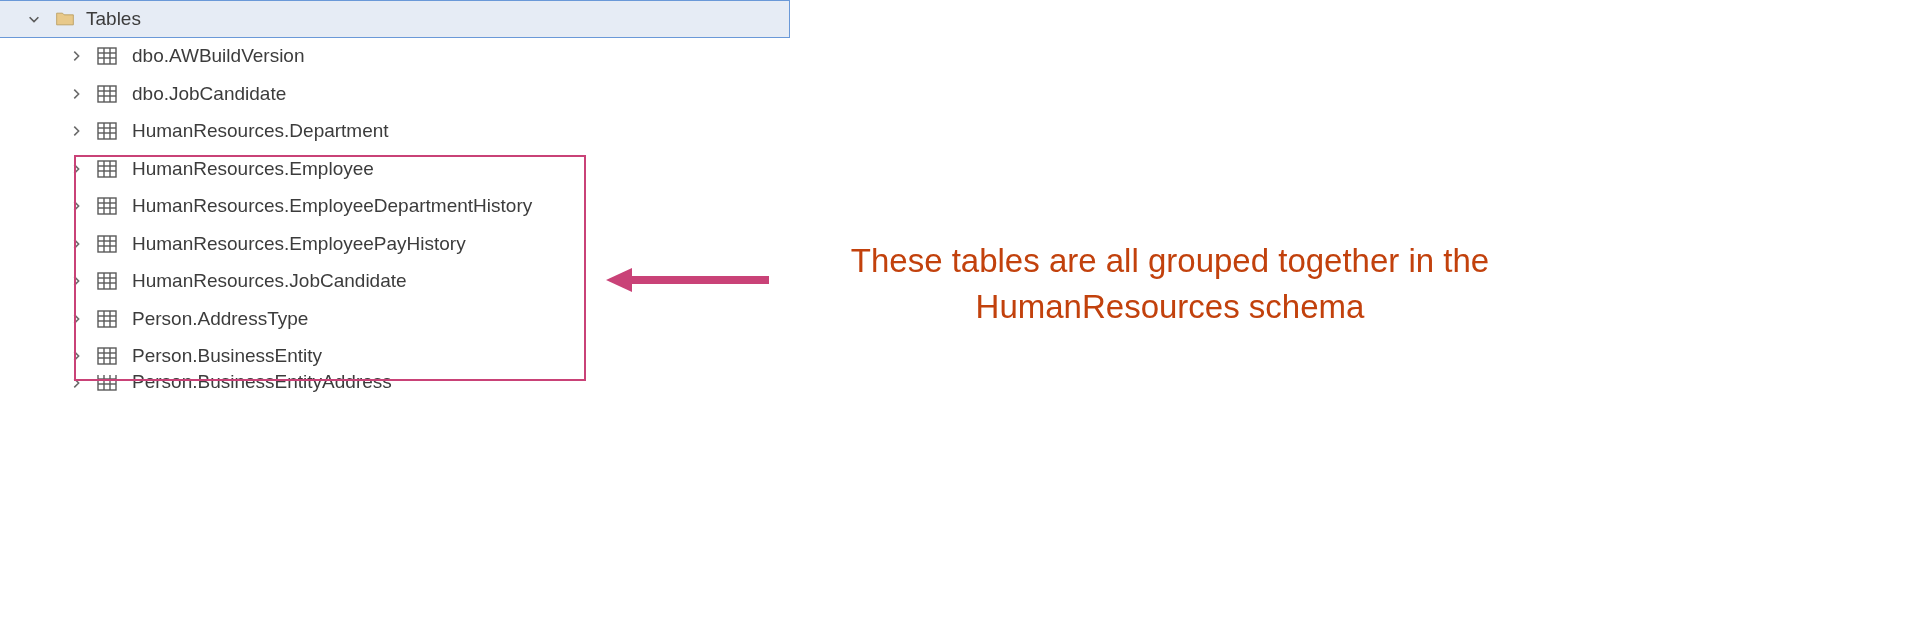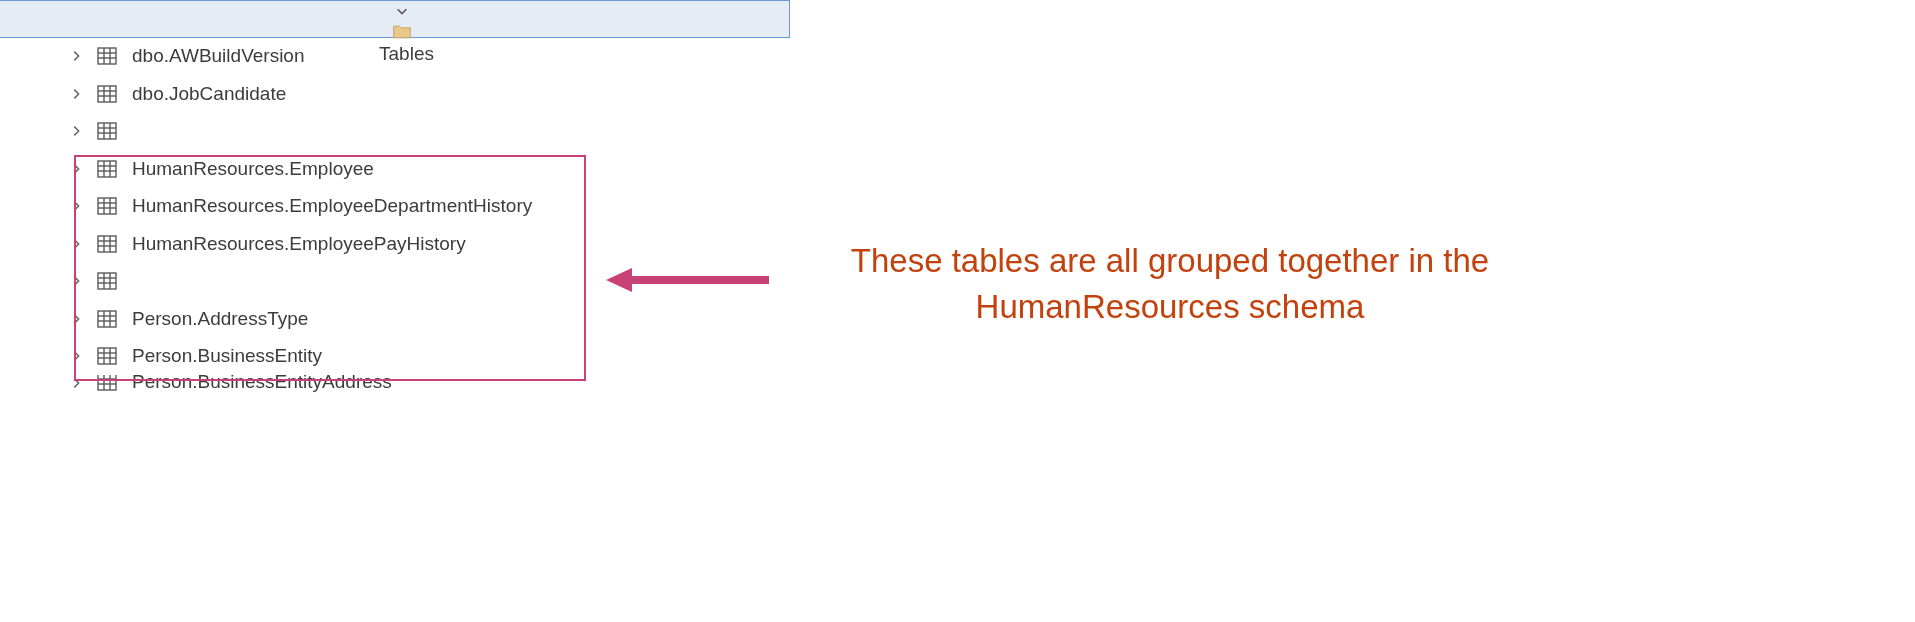--- a/index.html
+++ b/index.html
@@ -29,21 +29,21 @@
       align-items: center;
       height: 37.5px;
       padding-left: 0;
       white-space: nowrap;
     }
     .tree-row.selected {
       background: #e6ecf5;
       border: 1.5px solid #6a99d8;
       border-left: none;
     }
-    .indent-0 { padding-left: 24px; flex-direction: column; }
+    .indent-0 { padding-left: 24px; }
     .indent-1 { padding-left: 46px; margin-left: 20px; }
     .chevron {
       width: 20px;
       height: 20px;
       display: inline-flex;
       align-items: center;
       justify-content: center;
       margin-right: 10px;
       flex-shrink: 0;
     }
@@ -171,20 +171,21 @@
         </span>
         <span class="table-icon">
           <svg viewBox="0 0 20 18" fill="none" stroke="#5a5a5a" stroke-width="1.4">
   <rect x="1" y="1" width="18" height="16" fill="#fff"></rect>
   <line x1="1" y1="6" x2="19" y2="6"></line>
   <line x1="1" y1="11" x2="19" y2="11"></line>
   <line x1="7" y1="1" x2="7" y2="17"></line>
   <line x1="13" y1="1" x2="13" y2="17"></line>
 </svg>
         </span>
+        <span class="label">HumanResources.Department</span>
       </div>
       <div class="tree-row indent-1">
         <span class="chevron">
           <svg viewBox="0 0 16 16" fill="none" stroke="#6a6a6a" stroke-width="1.8">
   <polyline points="6,3 11,8 6,13"></polyline>
 </svg>
         </span>
         <span class="table-icon">
           <svg viewBox="0 0 20 18" fill="none" stroke="#5a5a5a" stroke-width="1.4">
   <rect x="1" y="1" width="18" height="16" fill="#fff"></rect>
@@ -238,20 +239,21 @@
         </span>
         <span class="table-icon">
           <svg viewBox="0 0 20 18" fill="none" stroke="#5a5a5a" stroke-width="1.4">
   <rect x="1" y="1" width="18" height="16" fill="#fff"></rect>
   <line x1="1" y1="6" x2="19" y2="6"></line>
   <line x1="1" y1="11" x2="19" y2="11"></line>
   <line x1="7" y1="1" x2="7" y2="17"></line>
   <line x1="13" y1="1" x2="13" y2="17"></line>
 </svg>
         </span>
+        <span class="label">HumanResources.JobCandidate</span>
       </div>
       <div class="tree-row indent-1">
         <span class="chevron">
           <svg viewBox="0 0 16 16" fill="none" stroke="#6a6a6a" stroke-width="1.8">
   <polyline points="6,3 11,8 6,13"></polyline>
 </svg>
         </span>
         <span class="table-icon">
           <svg viewBox="0 0 20 18" fill="none" stroke="#5a5a5a" stroke-width="1.4">
   <rect x="1" y="1" width="18" height="16" fill="#fff"></rect>

